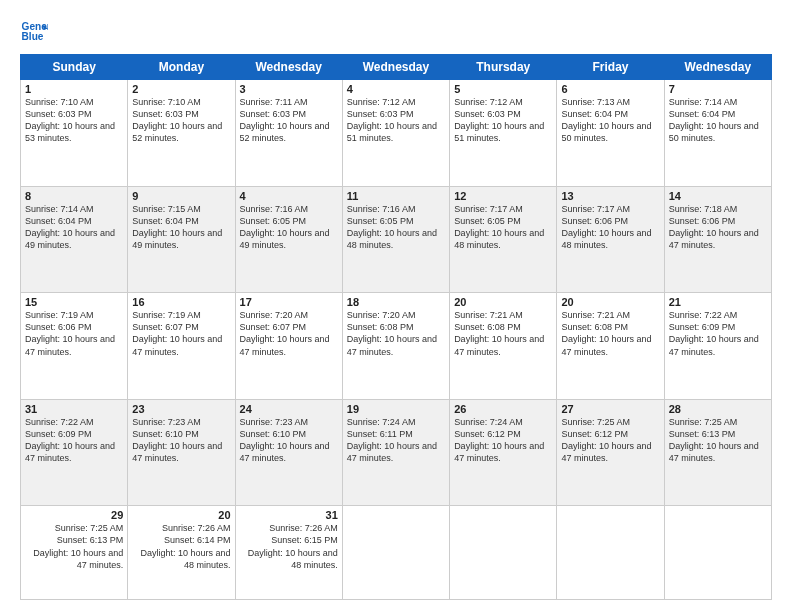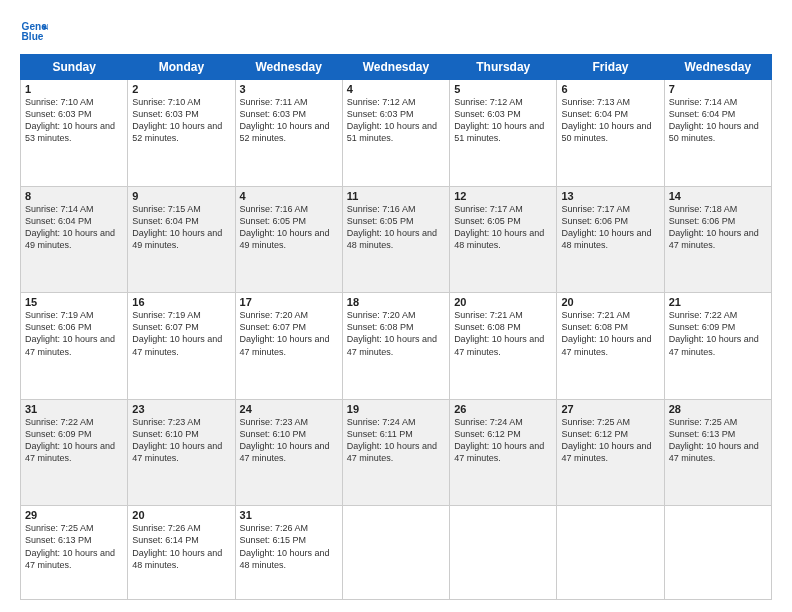--- a/index.html
+++ b/index.html
@@ -65,20 +65,21 @@
       border: 1px solid #ccc;
       vertical-align: top;
       padding: 3px 4px;
       font-size: 9.5px;
       color: #222;
       background: #fff;
       height: 78px;
     }
     .calendar tr:last-child td {
       height: 68px;
+      text-align: right;
     }
     .day-num {
       font-size: 11px;
       font-weight: bold;
       display: block;
       margin-bottom: 1px;
     }
     .cell-text {
       font-size: 9px;
       line-height: 1.35;

